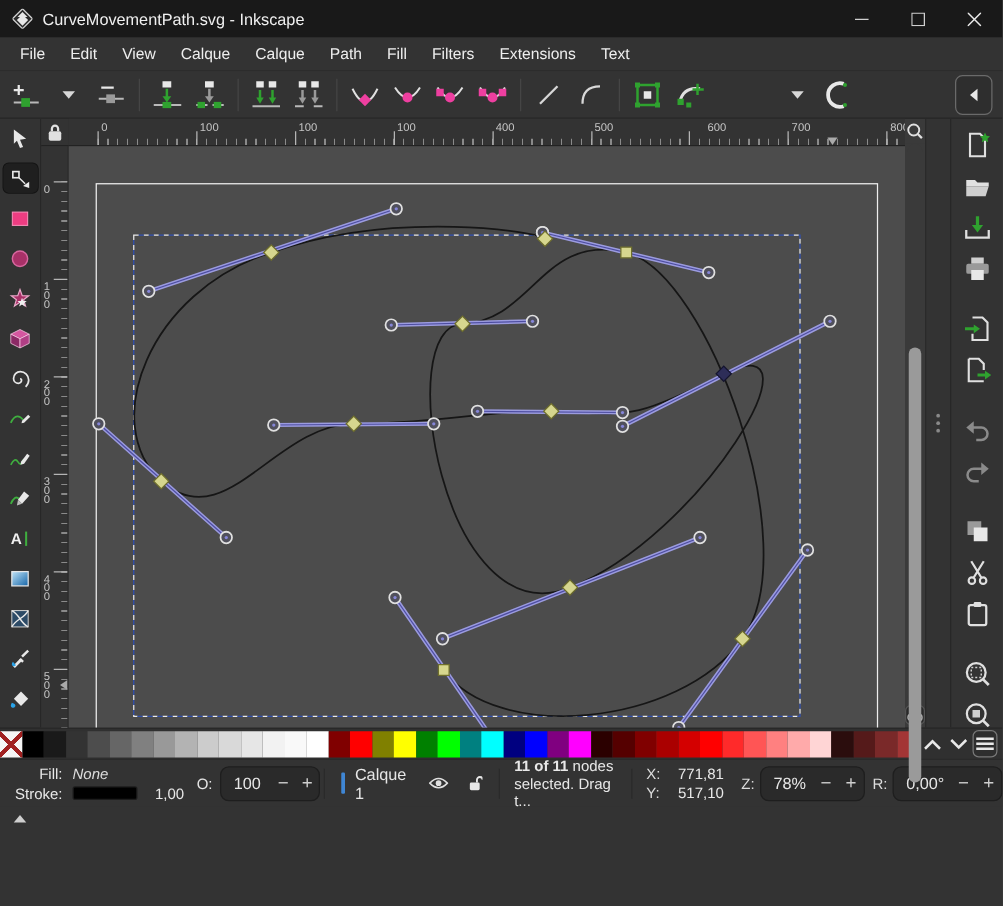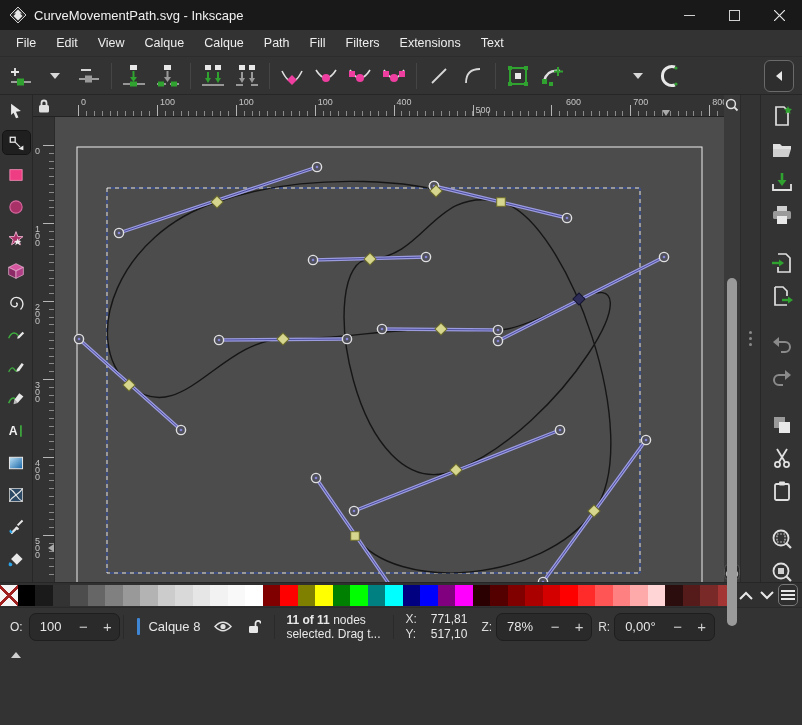--- a/index.html
+++ b/index.html
@@ -411,21 +411,21 @@
             <div class="rlabel" style="left: 26px; top: 2px;">0</div>
             <div class="rtick" style="left: 101.9px; bottom: 0px; width: 1px; height: 11px;"></div>
             <div class="rlabel" style="left: 104.9px; top: 2px;">100</div>
             <div class="rtick" style="left: 180.8px; bottom: 0px; width: 1px; height: 11px;"></div>
             <div class="rlabel" style="left: 183.8px; top: 2px;">100</div>
             <div class="rtick" style="left: 259.7px; bottom: 0px; width: 1px; height: 11px;"></div>
             <div class="rlabel" style="left: 262.7px; top: 2px;">100</div>
             <div class="rtick" style="left: 338.6px; bottom: 0px; width: 1px; height: 11px;"></div>
             <div class="rlabel" style="left: 341.6px; top: 2px;">400</div>
             <div class="rtick" style="left: 417.5px; bottom: 0px; width: 1px; height: 11px;"></div>
-            <div class="rlabel" style="left: 420.5px; top: 10px;">500</div>
+            <div class="rlabel" style="left: 420.5px; top: 2px;">500</div>
             <div class="rtick" style="left: 496.4px; bottom: 0px; width: 1px; height: 11px;"></div>
             <div class="rlabel" style="left: 511px; top: 2px;">600</div>
             <div class="rtick" style="left: 575.3px; bottom: 0px; width: 1px; height: 11px;"></div>
             <div class="rlabel" style="left: 578.3px; top: 2px;">700</div>
             <div class="rtick" style="left: 654.2px; bottom: 0px; width: 1px; height: 11px;"></div>
             <div class="rlabel" style="left: 657.2px; top: 2px;">800</div>
             <div class="hmarker" style="left: 607px;"></div>
           </div>
       </div>
       <div class="canvas-row">
@@ -729,30 +729,41 @@
         </svg>
       </div>
     <div class="pal-menu">
         <i></i>
         <i></i>
         <i></i>
       </div>
   </div>
 
   <div class="statusbar">
+    <div class="fs-block">
+      <div class="fs-row">
+        <span class="fs-label">Fill:</span>
+        <span class="fill-none">None</span>
+      </div>
+      <div class="fs-row">
+        <span class="fs-label">Stroke:</span>
+        <span class="stroke-swatch"></span>
+        <span class="stroke-w">1,00</span>
+      </div>
+    </div>
     <span class="olabel">O:</span>
     <div class="spin">
       <span class="val">100</span>
       <span class="b">−</span>
       <span class="b">+</span>
     </div>
     <div class="vsep"></div>
     <div class="layer-block">
       <span class="layer-bar"></span>
-      <span style="font-size:13px">Calque 8</span>
+      <span style="font-size:13px">Calque 1</span>
       <svg width="18" height="13" viewBox="0 0 18 13" style="margin-left:6px">
           <path d="M1 6.5 Q9 -2 17 6.5 Q9 15 1 6.5 Z" fill="none" stroke="#e0e0e0" stroke-width="1.5"></path>
           <circle cx="9" cy="6.5" r="2.6" fill="#e0e0e0"></circle>
         </svg>
       <svg width="13" height="15" viewBox="0 0 13 15" style="margin-left:8px">
           <rect x="1" y="7" width="9" height="7" rx="1.3" fill="#e8e8e8"></rect>
           <path d="M7.5 7 V4.5 a2.6 2.6 0 0 1 5.2 0" stroke="#e8e8e8" stroke-width="1.7" fill="none"></path>
         </svg>
     </div>
     <div class="vsep"></div>

